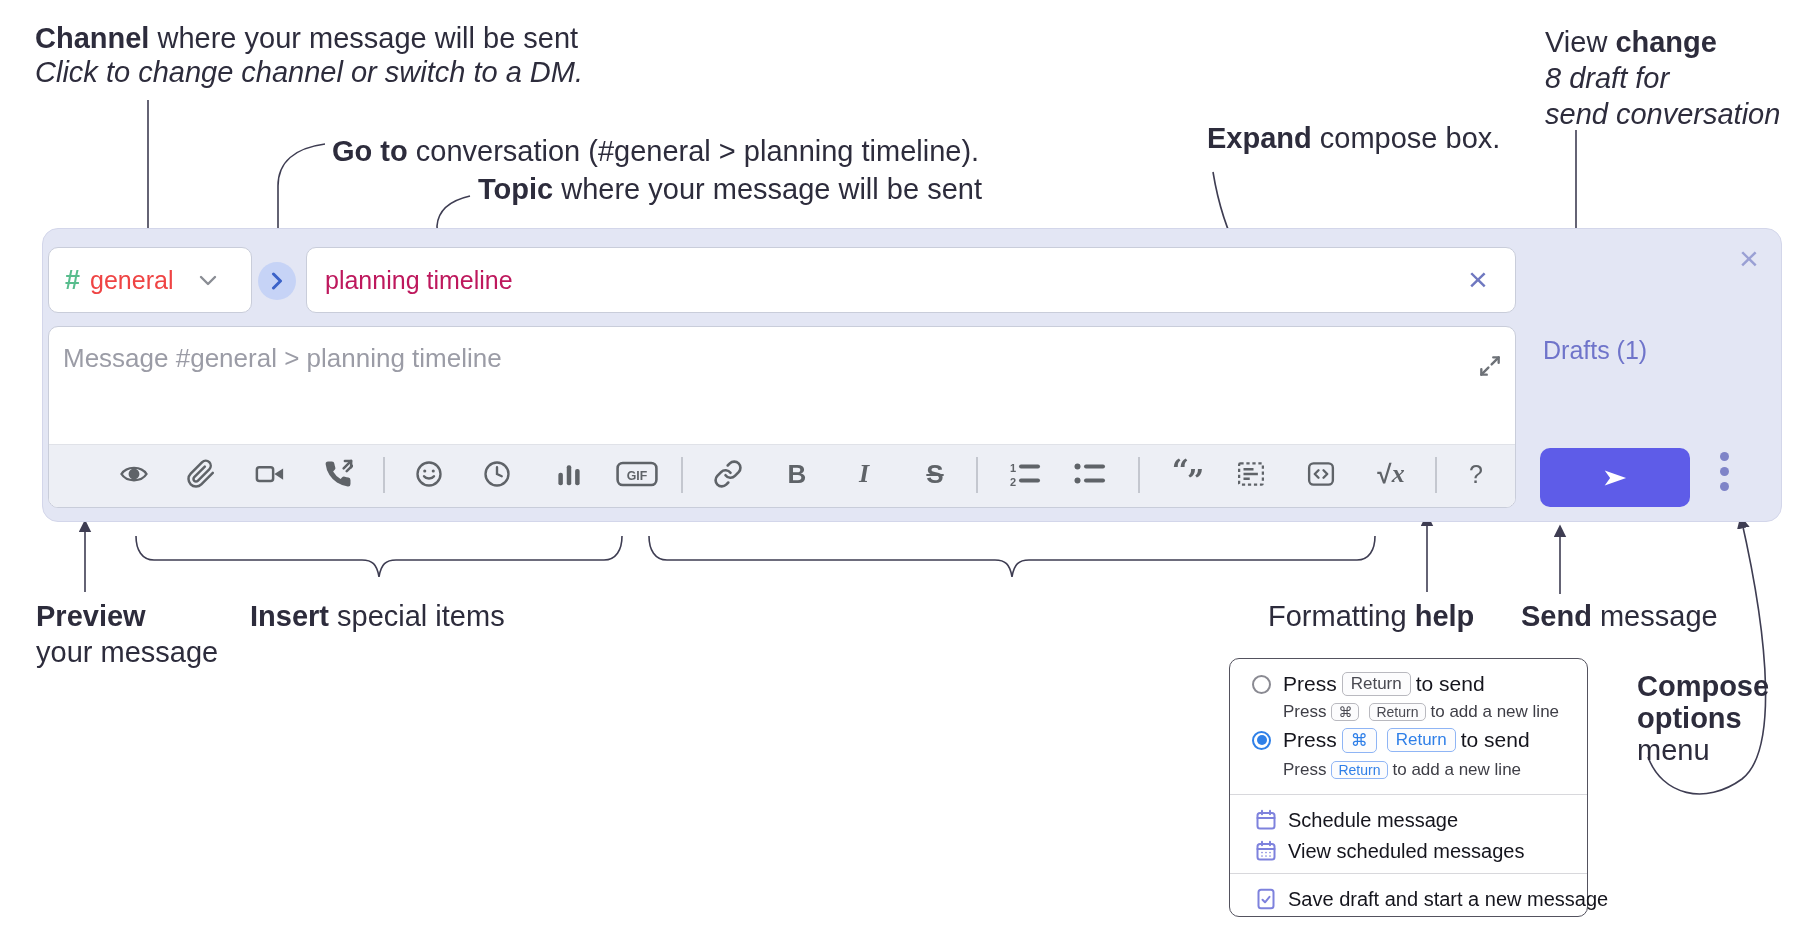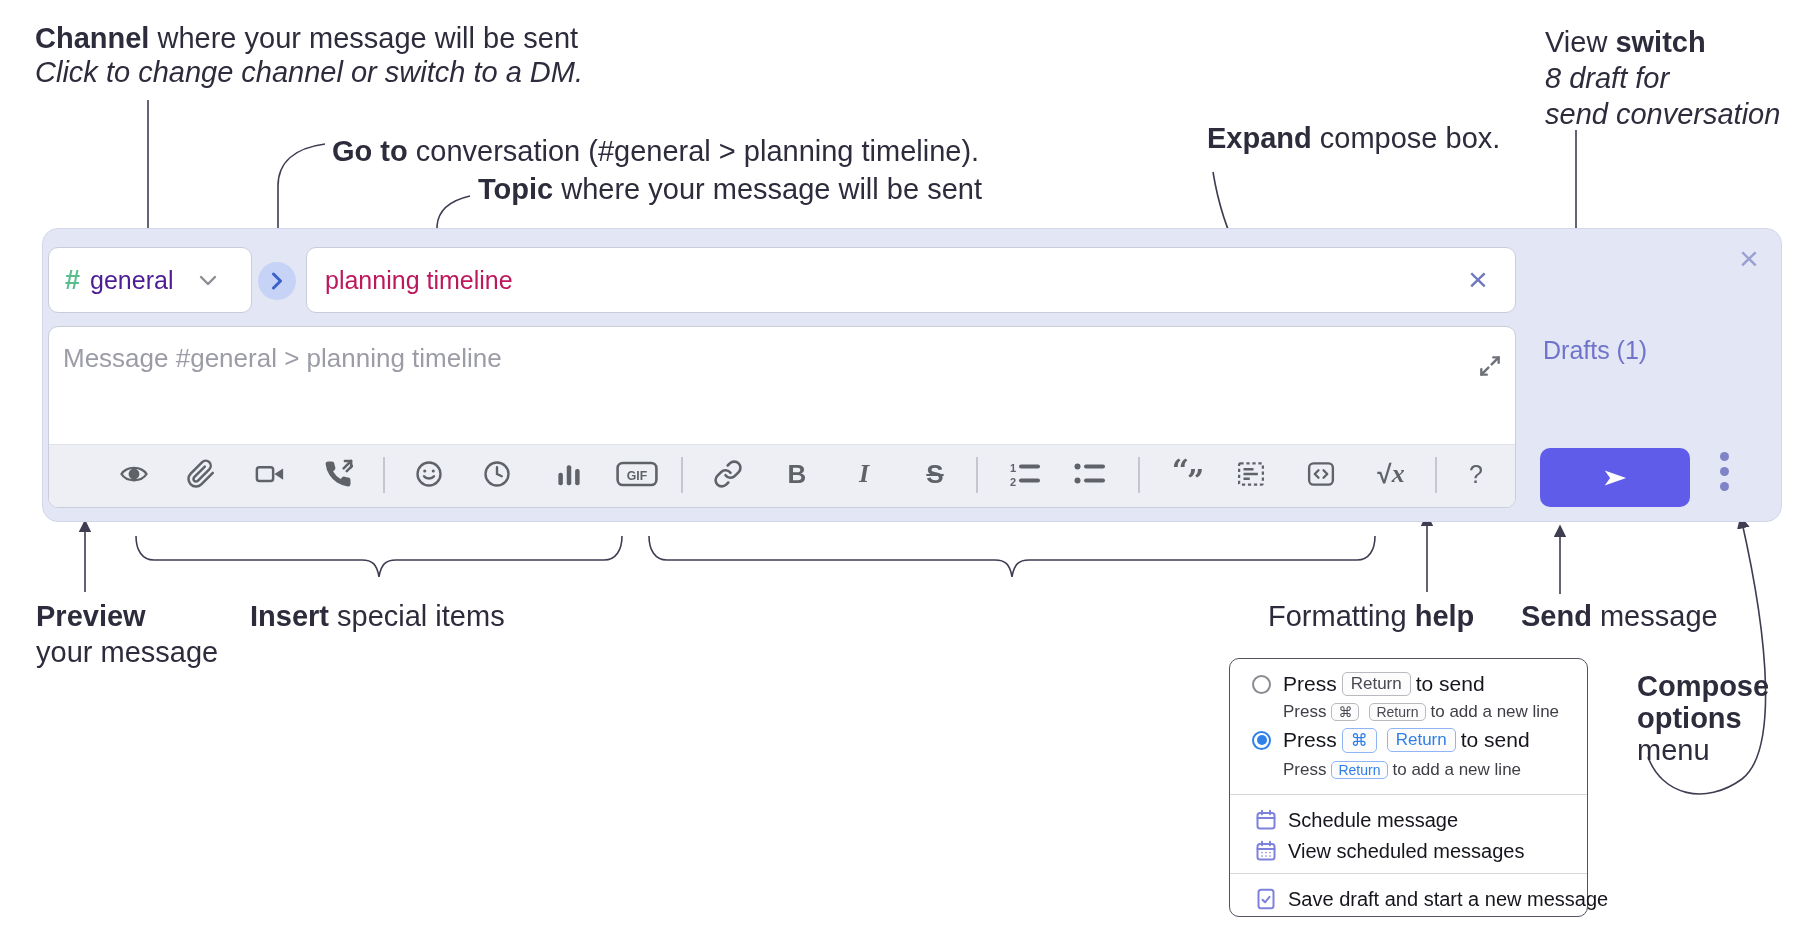--- a/index.html
+++ b/index.html
@@ -11,21 +11,21 @@
   .ann i{font-style:italic;}
   svg.overlay{position:absolute;left:0;top:0;width:1814px;height:944px;pointer-events:none;}
   .line{stroke:#3e3d52;stroke-width:1.6;fill:none;}
 
   
   .compose{left:42px;top:228px;width:1740px;height:294px;background:#e3e6f4;
            border:1px solid #d3d6ea;border-radius:16px;box-sizing:border-box;}
   .whitebox{background:#fff;border:1px solid #c9cdda;border-radius:10px;box-sizing:border-box;}
   .channel-btn{left:48px;top:247px;width:204px;height:66px;display:flex;align-items:center;cursor:pointer;}
   .hash{font-weight:700;font-size:27px;margin:0 10px 0 16px;}
-  .chname{font-size:25px;color:#4c1d95;}
+  .chname{font-size:25px;color:#ef4444;}
   .go-circle{left:258px;top:262px;width:38px;height:38px;border-radius:50%;background:#c6d3f6;
              display:flex;align-items:center;justify-content:center;cursor:pointer;}
   .topic-box{left:306px;top:247px;width:1210px;height:66px;display:flex;align-items:center;}
   .topic-box input{border:0;outline:none;background:transparent;font-family:inherit;
                    font-size:25px;color:#be185d;margin-left:16px;width:1100px;}
   .xbtn{font-size:34px;line-height:1;cursor:pointer;}
   .topic-clear{left:1468px;top:262px;color:#6f78c0;}
   .compose-close{left:1739px;top:241px;color:#9aa0d4;}
   .msg-panel{left:48px;top:326px;width:1468px;height:182px;background:#fff;
              border:1px solid #c9cdda;border-radius:10px;box-sizing:border-box;overflow:hidden;}
@@ -99,21 +99,21 @@
   <div class="abs ann" style="left:332px;top:135px;">
     <b>Go to</b><span> conversation (#general &gt; planning timeline).</span>
   </div>
   <div class="abs ann" style="left:478px;top:173px;">
     <b>Topic</b><span> where your message will be sent</span>
   </div>
   <div class="abs ann" style="left:1207px;top:122px;">
     <b>Expand</b><span> compose box.</span>
   </div>
   <div class="abs ann" style="left:1545px;top:26px;">
-    <span>View </span><b>switch</b>
+    <span>View </span><b>change</b>
   </div>
   <div class="abs ann" style="left:1545px;top:62px;">
     <i>8 draft for</i>
   </div>
   <div class="abs ann" style="left:1545px;top:98px;">
     <i>send conversation</i>
   </div>
 
   <div class="abs compose"></div>
 

